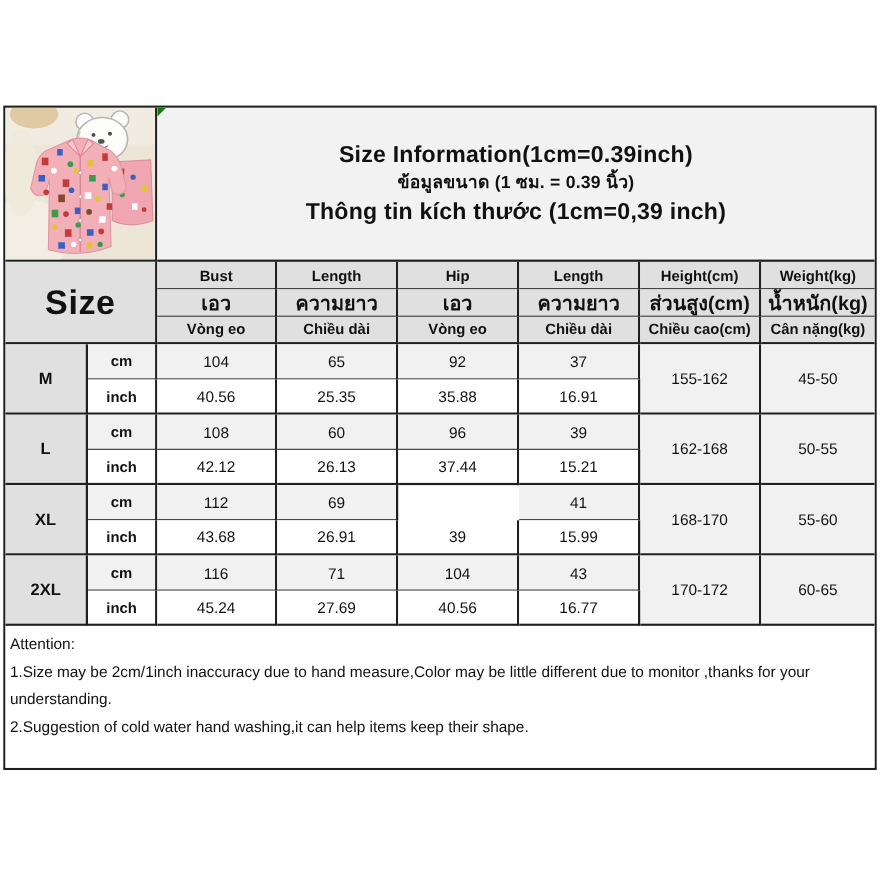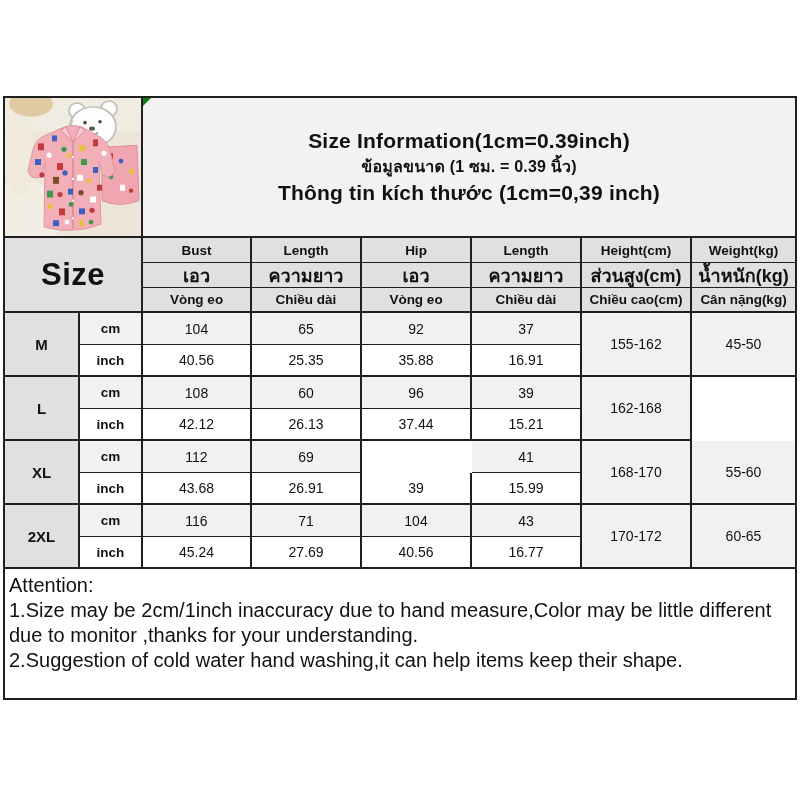--- a/index.html
+++ b/index.html
@@ -35,21 +35,21 @@
 
   .corner-size { font-weight:bold; font-size:31px; letter-spacing:0.5px; }
   .hdr { font-weight:bold; font-size:13.5px; }
   .hdr.th { font-size:18px; }
   .size-lbl { font-weight:bold; font-size:15px; }
   .unit-lbl { font-weight:bold; font-size:13.5px; }
   .val { font-size:14px; }
 
   .attention-cell { flex-direction:column; align-items:flex-start; justify-content:flex-start;
     text-align:left; padding:4px 6px 0 4px; background:#fff; }
-  .attn-line { font-size:20px; line-height:25px; width:100%; }
+  .attn-line { font-size:14px; line-height:25px; width:100%; }
 </style>
 </head>
 <body>
 
 <div id="sheet">
   <div id="chart">
 
     <div class="c photo-cell" style="grid-area:1/1/2/3">
       <svg viewBox="0 0 136 140" preserveAspectRatio="none">
         <rect x="0" y="0" width="136" height="140" fill="#ece5d8"></rect>
@@ -172,20 +172,21 @@
     <div class="c bg-w val" style="grid-area:6/5/7/6">35.88</div>
     <div class="c bg-w val" style="grid-area:6/6/7/7">16.91</div>
 
     <div class="c bg-h size-lbl" style="grid-area:7/1/9/2">L</div>
     <div class="c bg-c unit-lbl thin" style="grid-area:7/2/8/3">cm</div>
     <div class="c bg-c val thin" style="grid-area:7/3/8/4">108</div>
     <div class="c bg-c val thin" style="grid-area:7/4/8/5">60</div>
     <div class="c bg-c val thin" style="grid-area:7/5/8/6">96</div>
     <div class="c bg-c val thin" style="grid-area:7/6/8/7">39</div>
     <div class="c bg-c val" style="grid-area:7/7/9/8">162-168</div>
+    <div class="c bg-c val er" style="grid-area:7/8/9/9">50-55</div>
     <div class="c bg-w unit-lbl" style="grid-area:8/2/9/3">inch</div>
     <div class="c bg-w val" style="grid-area:8/3/9/4">42.12</div>
     <div class="c bg-w val" style="grid-area:8/4/9/5">26.13</div>
     <div class="c bg-w val" style="grid-area:8/5/9/6">37.44</div>
     <div class="c bg-w val" style="grid-area:8/6/9/7">15.21</div>
 
     <div class="c bg-h size-lbl" style="grid-area:9/1/11/2">XL</div>
     <div class="c bg-c unit-lbl thin" style="grid-area:9/2/10/3">cm</div>
     <div class="c bg-c val thin" style="grid-area:9/3/10/4">112</div>
     <div class="c bg-c val thin" style="grid-area:9/4/10/5">69</div>

